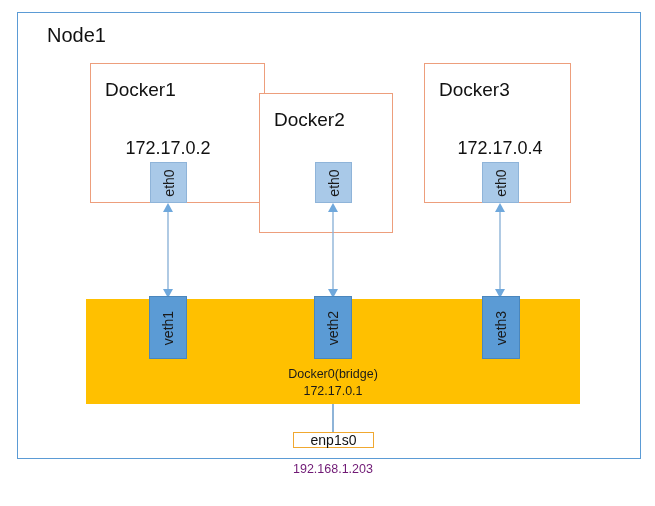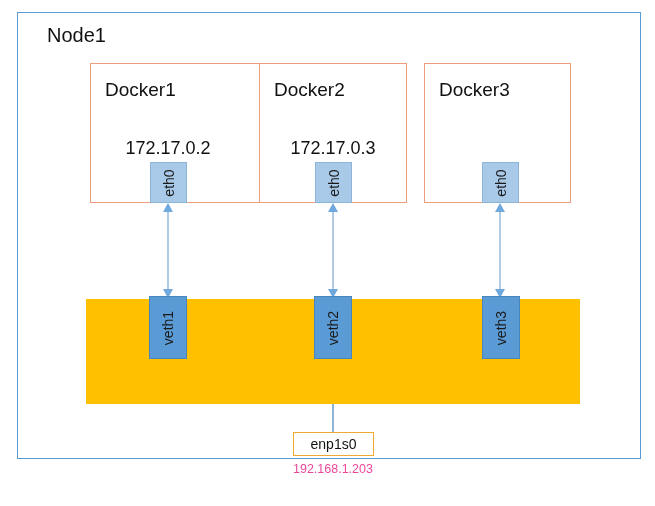--- a/index.html
+++ b/index.html
@@ -136,21 +136,21 @@
     top: 404px;
     width: 1.5px;
     height: 30px;
     background: #8eb4d8;
   }
   .nic-box {
     position: absolute;
     left: 293px;
     top: 432px;
     width: 81px;
-    height: 24px;
+    height: 16px;
     border: 1.4px solid #f0a830;
     box-sizing: border-box;
     background: #ffffff;
     display: flex;
     align-items: center;
     justify-content: center;
   }
   .nic-label {
     font-size: 14px;
     line-height: 17px;
@@ -158,21 +158,21 @@
     white-space: nowrap;
   }
   .nic-ip {
     position: absolute;
     left: 273px;
     top: 461px;
     width: 120px;
     text-align: center;
     font-size: 12.5px;
     line-height: 16px;
-    color: #ec4899;
+    color: #701a75;
     white-space: nowrap;
   }
 </style>
 </head>
 <body>
 
 <div id="canvas">
 
   <div class="node-box"></div>
   <div class="node-label">Node1</div>
@@ -185,38 +185,38 @@
     <span class="iface-text">eth0</span>
   </div>
   <div class="connector" style="left:156px;">
     <svg width="24" height="95" viewBox="0 0 24 95" xmlns="http://www.w3.org/2000/svg">
       <line x1="12" y1="6" x2="12" y2="89" stroke="#8eb4d8" stroke-width="1.4"></line>
       <polygon points="12,0 7,9 17,9" fill="#6fa8dc"></polygon>
       <polygon points="12,95 7,86 17,86" fill="#6fa8dc"></polygon>
     </svg>
   </div>
 
-  <div class="docker-box" style="left:259px; width:148px;">
+  <div class="docker-box" style="left:259px; width:134px;margin-top:30px;">
     <div class="docker-title">Docker2</div>
   </div>
-  <div class="ip-label" style="left:273px; top:141px;">172.17.0.3</div>
   <div class="iface eth-chip" style="left:315px; top:162px;">
     <span class="iface-text">eth0</span>
   </div>
   <div class="connector" style="left:321px;">
     <svg width="24" height="95" viewBox="0 0 24 95" xmlns="http://www.w3.org/2000/svg">
       <line x1="12" y1="6" x2="12" y2="89" stroke="#8eb4d8" stroke-width="1.4"></line>
       <polygon points="12,0 7,9 17,9" fill="#6fa8dc"></polygon>
       <polygon points="12,95 7,86 17,86" fill="#6fa8dc"></polygon>
     </svg>
   </div>
 
   <div class="docker-box" style="left:424px; width:147px;">
     <div class="docker-title">Docker3</div>
   </div>
+  <div class="ip-label" style="left:440px; top:141px;">172.17.0.4</div>
   <div class="iface eth-chip" style="left:482px; top:162px;">
     <span class="iface-text">eth0</span>
   </div>
   <div class="connector" style="left:488px;">
     <svg width="24" height="95" viewBox="0 0 24 95" xmlns="http://www.w3.org/2000/svg">
       <line x1="12" y1="6" x2="12" y2="89" stroke="#8eb4d8" stroke-width="1.4"></line>
       <polygon points="12,0 7,9 17,9" fill="#6fa8dc"></polygon>
       <polygon points="12,95 7,86 17,86" fill="#6fa8dc"></polygon>
     </svg>
   </div>
@@ -226,20 +226,22 @@
   <div class="iface veth-chip" style="left:149px; top:296px;">
     <span class="iface-text">veth1</span>
   </div>
   <div class="iface veth-chip" style="left:314px; top:296px;">
     <span class="iface-text">veth2</span>
   </div>
   <div class="iface veth-chip" style="left:482px; top:296px;">
     <span class="iface-text">veth3</span>
   </div>
 
+  <div class="bridge-label" style="left:213px; top:366px;">Docker0(bridge)</div>
+  <div class="bridge-label" style="left:213px; top:383px;">172.17.0.1</div>
 
   <div class="uplink-line"></div>
   <div class="nic-box">
     <span class="nic-label">enp1s0</span>
   </div>
   <div class="nic-ip">192.168.1.203</div>
 
 </div>
 
 </body></html>

